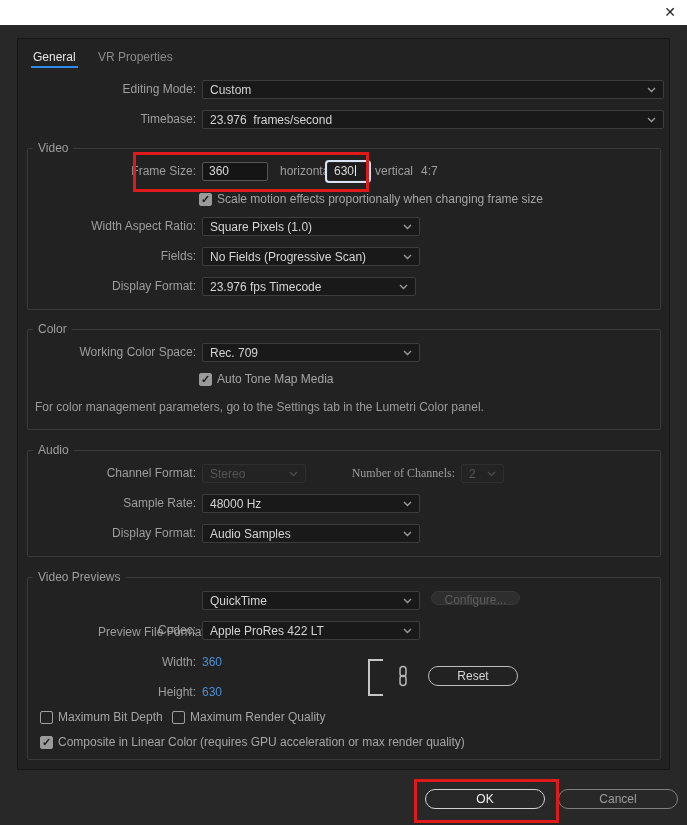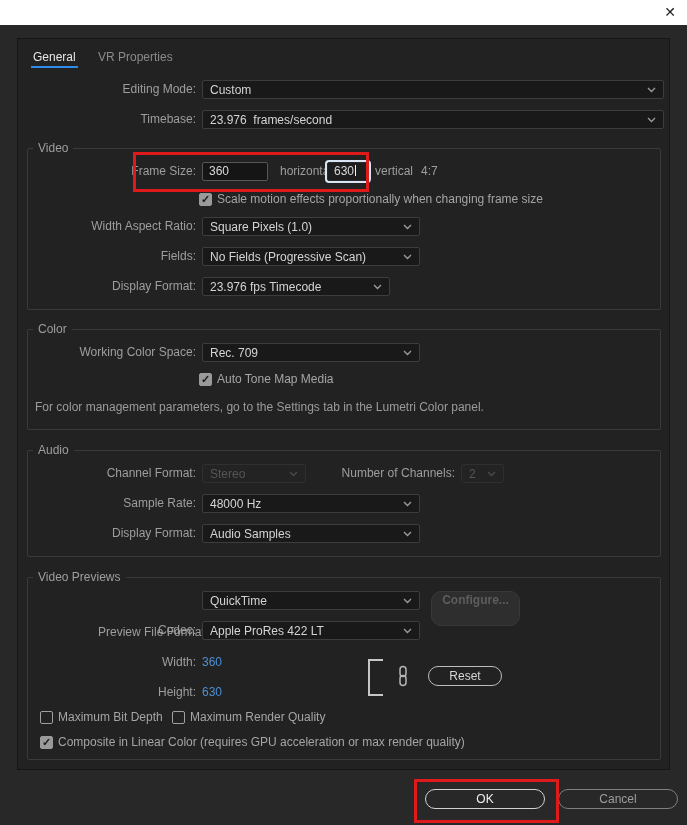--- a/index.html
+++ b/index.html
@@ -113,21 +113,21 @@
 
 <div class="lbl" style="left:0;top:247px;">Fields:</div>
 <div class="dd" style="left:202px;top:247px;width:218px;">
   <span class="val">No Fields (Progressive Scan)</span>
   <svg width="9" height="6" viewBox="0 0 9 6">
       <polyline points="1,1 4.5,4.5 8,1" fill="none" stroke="#9a9a9a" stroke-width="1.4"></polyline>
     </svg>
 </div>
 
 <div class="lbl" style="left:0;top:277px;">Display Format:</div>
-<div class="dd" style="left:202px;top:277px;width:188px;">
+<div class="dd" style="left:202px;top:277px;width:214px;">
   <span class="val">23.976 fps Timecode</span>
   <svg width="9" height="6" viewBox="0 0 9 6">
       <polyline points="1,1 4.5,4.5 8,1" fill="none" stroke="#9a9a9a" stroke-width="1.4"></polyline>
     </svg>
 </div>
 
 <div class="group" style="left:27px;top:329px;width:632px;height:99px;"></div>
 <div class="legend" style="left:33px;top:322px;">Color</div>
 
 <div class="lbl" style="left:0;top:343px;">Working Color Space:</div>
@@ -148,21 +148,21 @@
 <div class="group" style="left:27px;top:450px;width:632px;height:105px;"></div>
 <div class="legend" style="left:33px;top:443px;">Audio</div>
 
 <div class="lbl" style="left:0;top:464px;">Channel Format:</div>
 <div class="dd disabled" style="left:202px;top:464px;width:104px;">
   <span class="val">Stereo</span>
   <svg width="9" height="6" viewBox="0 0 9 6">
       <polyline points="1,1 4.5,4.5 8,1" fill="none" stroke="#4a4a4a" stroke-width="1.4"></polyline>
     </svg>
 </div>
-<div class="flbl" style="left:300px;top:464px;width:155px;text-align:right;">Number of Channels:</div>
+<div class="flbl" style="left:300px;top:464px;width:155px;text-align:right;font-family:Liberation Serif, serif;">Number of Channels:</div>
 <div class="dd disabled" style="left:461px;top:464px;width:43px;">
   <span class="val">2</span>
   <svg width="9" height="6" viewBox="0 0 9 6">
       <polyline points="1,1 4.5,4.5 8,1" fill="none" stroke="#4a4a4a" stroke-width="1.4"></polyline>
     </svg>
 </div>
 
 <div class="lbl" style="left:0;top:494px;">Sample Rate:</div>
 <div class="dd" style="left:202px;top:494px;width:218px;">
   <span class="val">48000 Hz</span>
@@ -182,42 +182,42 @@
 <div class="group" style="left:27px;top:577px;width:632px;height:181px;"></div>
 <div class="legend" style="left:33px;top:570px;">Video Previews</div>
 
 <div class="lbl" style="left:0;top:623px;margin-left:12px;">Preview File Format:</div>
 <div class="dd" style="left:202px;top:591px;width:218px;">
   <span class="val">QuickTime</span>
   <svg width="9" height="6" viewBox="0 0 9 6">
       <polyline points="1,1 4.5,4.5 8,1" fill="none" stroke="#9a9a9a" stroke-width="1.4"></polyline>
     </svg>
 </div>
-<div class="pill disabledbtn" style="left:431px;top:591px;width:89px;height:35px;line-height:17px;font-weight:bold;">Configure...</div>
+<div class="pill disabledbtn" style="left:431px;top:591px;width:89px;height:14px;line-height:17px;">Configure...</div>
 
 <div class="lbl" style="left:0;top:621px;">Codec:</div>
 <div class="dd" style="left:202px;top:621px;width:218px;">
   <span class="val">Apple ProRes 422 LT</span>
   <svg width="9" height="6" viewBox="0 0 9 6">
       <polyline points="1,1 4.5,4.5 8,1" fill="none" stroke="#9a9a9a" stroke-width="1.4"></polyline>
     </svg>
 </div>
 
 <div class="lbl" style="left:0;top:653px;">Width:</div>
 <div class="hot" style="left:202px;top:653px;color:#4c8fd4;">360</div>
 
 <div class="lbl" style="left:0;top:683px;">Height:</div>
 <div class="hot" style="left:202px;top:683px;color:#4c8fd4;">630</div>
 
 <div class="bracket" style="left:368px;top:659px;width:13px;height:33px;"></div>
 <svg style="position:absolute;left:397px;top:665px;" width="12" height="22" viewBox="0 0 12 22">
   <rect x="3" y="1.5" width="6" height="10" rx="3" fill="none" stroke="#b5b5b5" stroke-width="1.5"></rect>
   <rect x="3" y="10.5" width="6" height="10" rx="3" fill="none" stroke="#b5b5b5" stroke-width="1.5"></rect>
 </svg>
-<div class="pill" style="left:428px;top:666px;width:74px;height:20px;">Reset</div>
+<div class="pill" style="left:428px;top:666px;width:90px;height:20px;">Reset</div>
 
 <div class="cb" style="left:40px;top:711px;"></div>
 <div class="cblbl" style="left:58px;top:710px;">Maximum Bit Depth</div>
 <div class="cb" style="left:172px;top:711px;"></div>
 <div class="cblbl" style="left:190px;top:710px;">Maximum Render Quality</div>
 
 <div class="cb checked" style="left:40px;top:736px;">
     <span class="mark">✓</span>
   </div>
 <div class="cblbl" style="left:58px;top:735px;">Composite in Linear Color (requires GPU acceleration or max render quality)</div>

